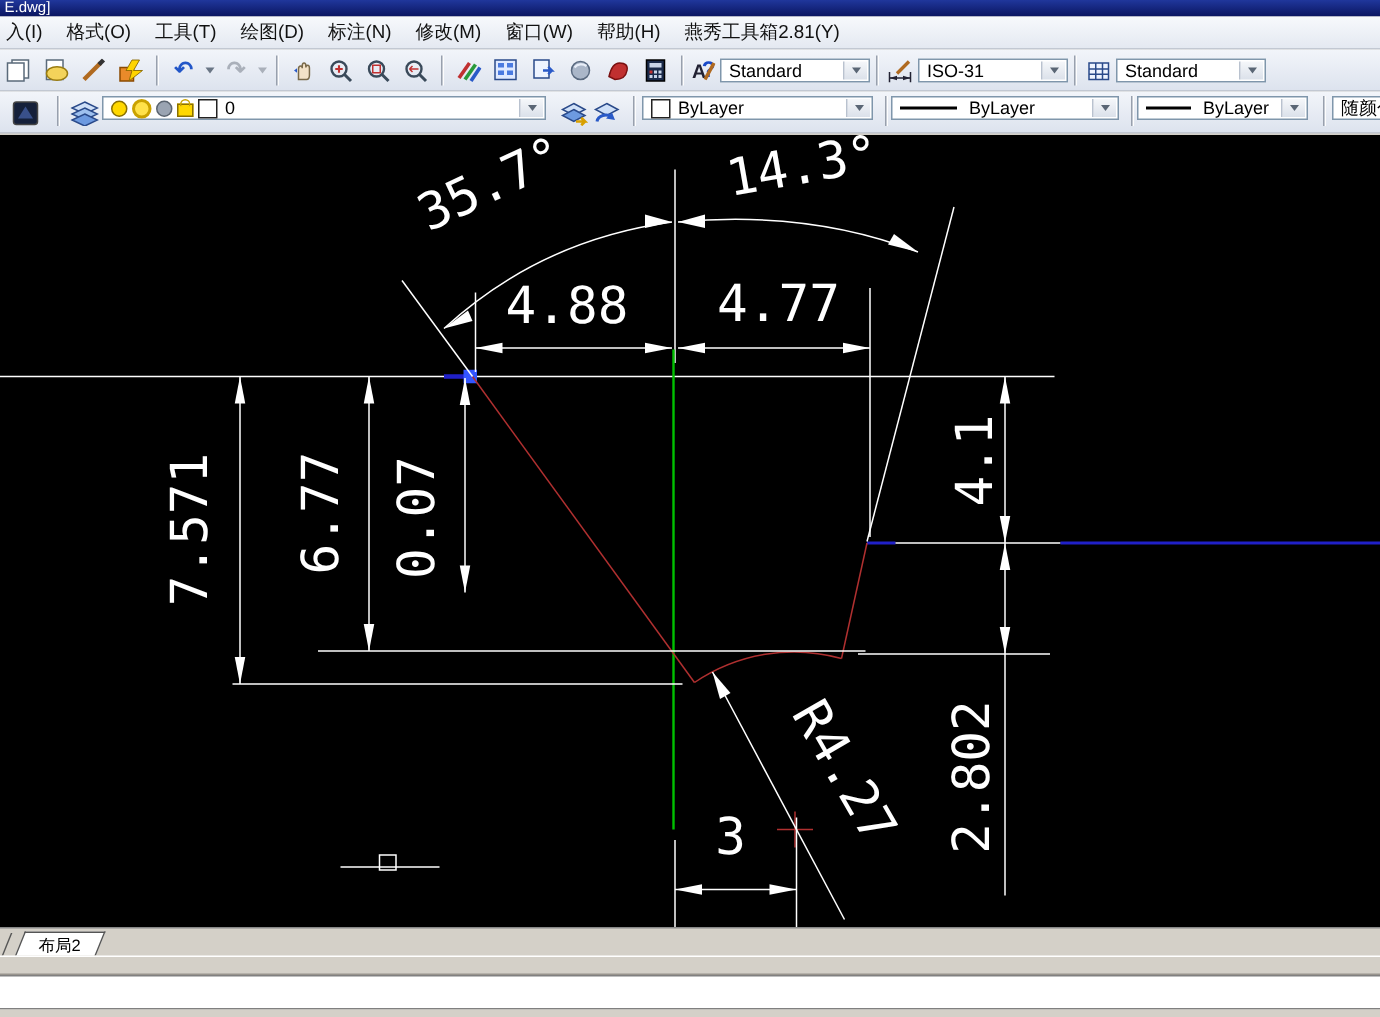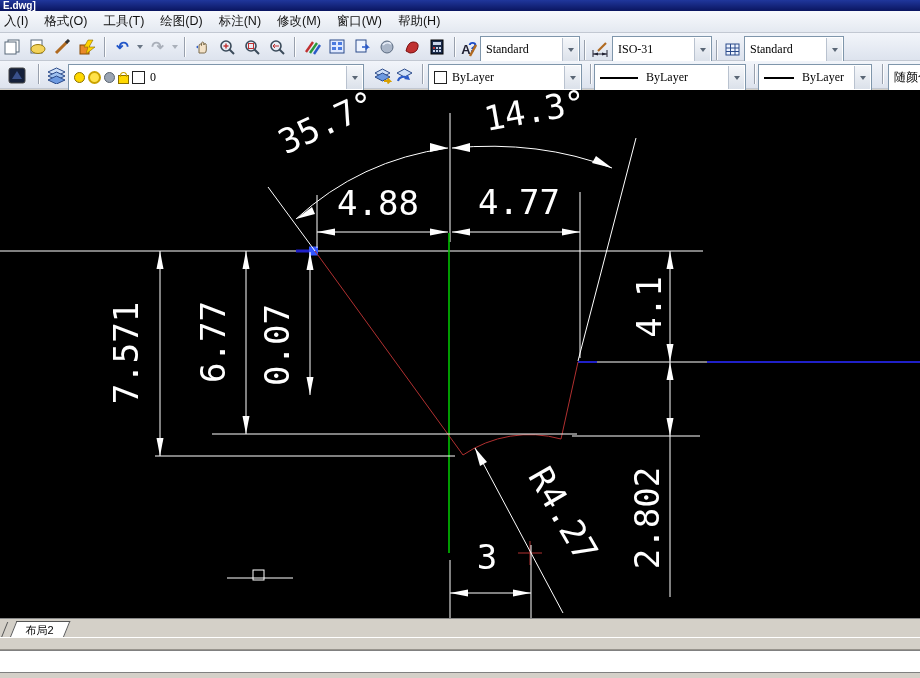--- a/index.html
+++ b/index.html
@@ -1,30 +1,30 @@
 <!DOCTYPE html>
 <html><head>
 <meta charset="utf-8">
 <style>
   html,body{margin:0;padding:0}
   body{width:920px;height:678px;overflow:hidden;position:relative;background:#d4d0c8;
        font-family:"Liberation Sans",sans-serif;-webkit-font-smoothing:antialiased}
   
   .titlebar{height:11px;background:linear-gradient(#20379c,#0a1560);color:#fff;
-            font-size:10px;line-height:12px;padding-left:3px;overflow:hidden;font-weight:bold}
+            font-size:10px;line-height:12px;padding-left:3px;overflow:hidden;font-weight:normal}
   .menubar{height:21px;background:linear-gradient(#f7f9fc,#e4e9f1);border-bottom:1px solid #c2c8d2;
            display:flex;align-items:center;font-size:12.5px;color:#111}
   .menu-item{padding:2px 8px;white-space:nowrap;cursor:default}
   .menu-item:first-child{margin-left:-4px}
   .toolbar{height:27px;background:linear-gradient(#f2f5fa,#dde3ee);border-bottom:1px solid #c2c8d2;
            position:relative;display:flex;align-items:center}
   .tbtn{width:23px;height:22px;display:flex;align-items:center;justify-content:center;margin:0 1px;border-radius:2px}
   .sep{width:0;height:20px;border-left:1px solid #98a0ad;border-right:1px solid #fdfdfd;margin:0 4px}
-  .combo{height:27px;background:#fff;border:1px solid #7f96ab;display:flex;align-items:center;
-         font-family:Liberation Serif, serif;font-size:12px;color:#000;position:relative;
+  .combo{height:16px;background:#fff;border:1px solid #7f96ab;display:flex;align-items:center;
+         font-family:Liberation Sans, sans-serif;font-size:12px;color:#000;position:relative;
          padding-left:5px;box-sizing:border-box}
   .combo .arrowbtn{position:absolute;right:1px;top:1px;bottom:1px;width:15px;
          background:linear-gradient(#f5f7fa,#dbe1ea);border-left:1px solid #b9c2cf;
          display:flex;align-items:center;justify-content:center}
   .caret{width:0;height:0;border-left:3.5px solid transparent;border-right:3.5px solid transparent;border-top:4px solid #5a6675}
   .swatch{width:11px;height:11px;background:#fff;border:1px solid #222;margin-right:5px;flex:none}
   .lt-line{width:38px;height:2px;background:#000;margin-right:8px;flex:none}
   .lw-line{width:30px;height:2px;background:#000;margin-right:8px;flex:none}
   .abs{position:absolute;top:3px}
   .glyph{font-size:15px;line-height:1}
@@ -60,20 +60,21 @@
 
 <div class="menubar">
   <span class="menu-item">入(I)</span>
   <span class="menu-item">格式(O)</span>
   <span class="menu-item">工具(T)</span>
   <span class="menu-item">绘图(D)</span>
   <span class="menu-item">标注(N)</span>
   <span class="menu-item">修改(M)</span>
   <span class="menu-item">窗口(W)</span>
   <span class="menu-item">帮助(H)</span>
+  <span class="menu-item">燕秀工具箱2.81(Y)</span>
 </div>
 
 <div class="toolbar">
   <span class="tbtn">
     <svg width="17" height="16">
         <rect x="4" y="1" width="11" height="12" fill="#fff" stroke="#5a6a7a"></rect>
         <rect x="1" y="3" width="11" height="12" fill="#fff" stroke="#5a6a7a"></rect>
       </svg>
   </span>
   <span class="tbtn">

